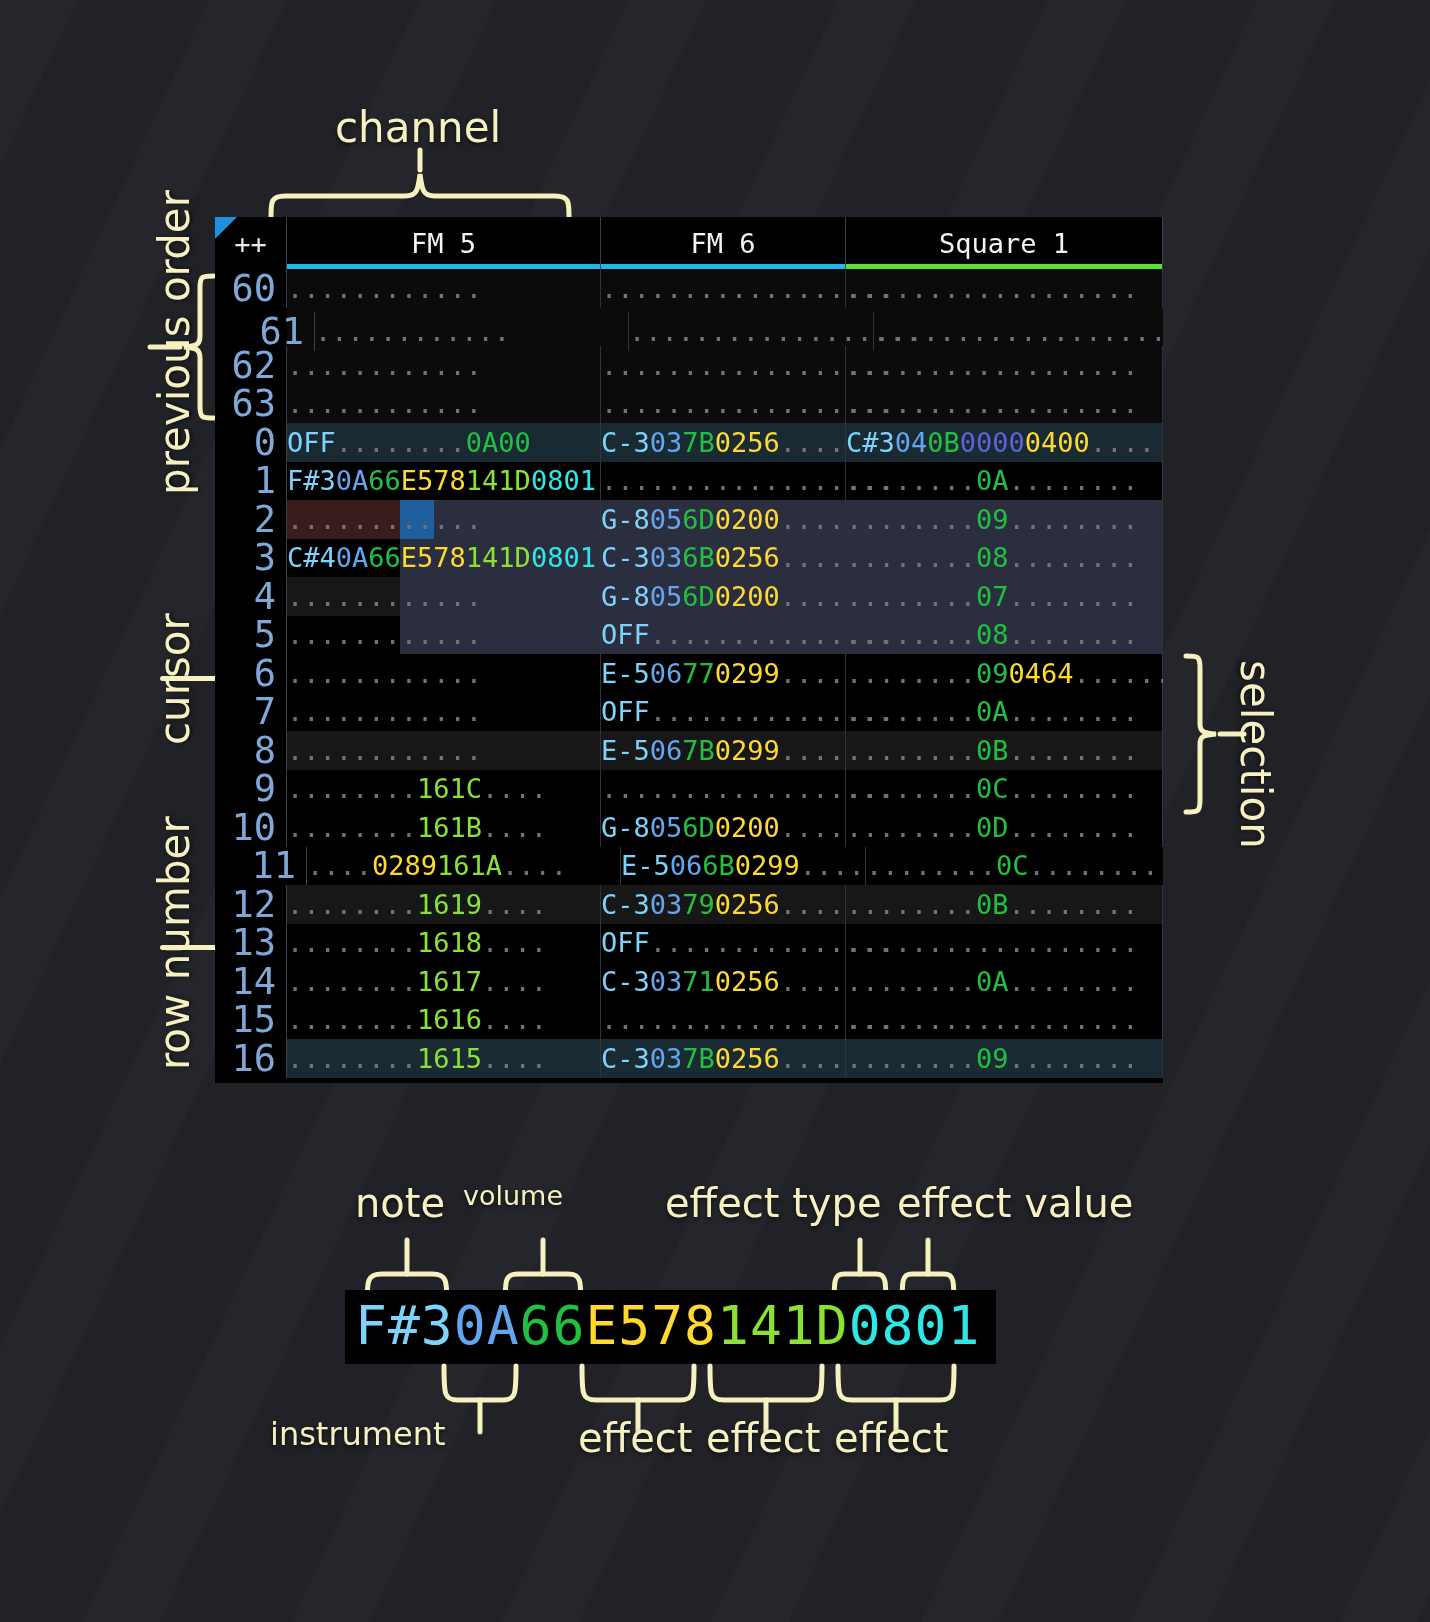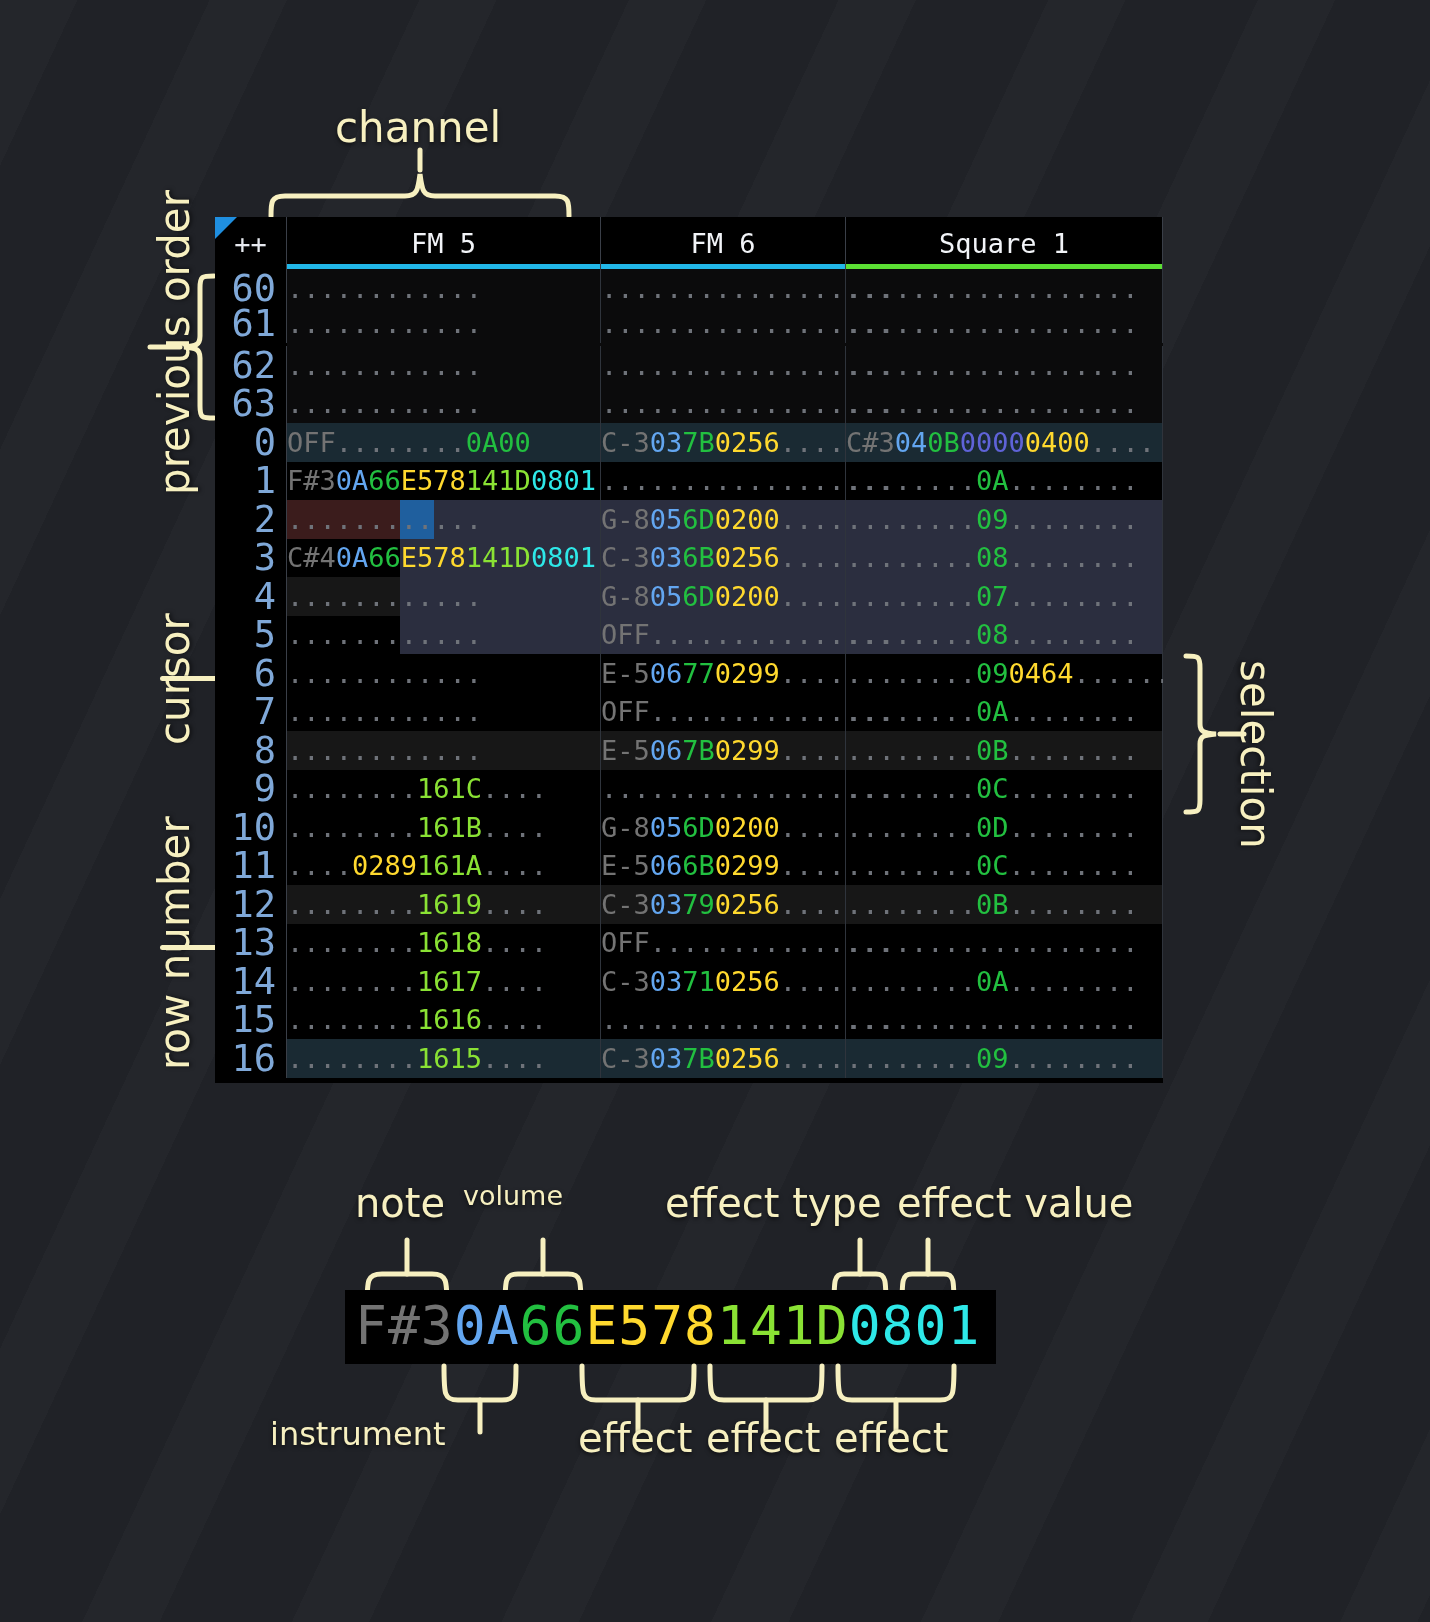--- a/index.html
+++ b/index.html
@@ -107,21 +107,21 @@
     border-right:1px solid #2f343c;
     position:relative;
     z-index:2;
   }
   .cell.c0 { width:314px; }
   .cell.c1 { width:245px; }
   .cell.c2 { width:317px; }
 
   
   .dot  { color:#6f737a; }
-  .note { color:#737373; }
+  .note { color:#7dd3fc; }
   .ins  { color:#63a6f0; }
   .vol  { color:#22c040; }
   .fx1  { color:#ffd92e; }
   .fx2  { color:#8ae234; }
   .fx3  { color:#2ee8e8; }
   .fxv  { color:#5f63d8; }
   .volg { color:#22c040; }
   .grn  { color:#8ae234; }
 
   
@@ -223,21 +223,21 @@
       <div class="curbg" style="left: 72px; width: 113px; top: 231px; height: 38.5px;"></div>
       <div class="curbox" style="left: 185px; width: 34px; top: 231px; height: 38.5px;"></div>
       <div class="prow" style="position: absolute; left: 0px; right: 0px; top: 0px; height: 38.5px;">
         <div class="rn" style="background: transparent;">60</div>
         <div class="cells">
           <div class="cell c0"><span class="dot">............</span></div>
           <div class="cell c1"><span class="dot">..................</span></div>
           <div class="cell c2"><span class="dot">..................</span></div>
         </div>
       </div>
-      <div class="prow" style="position: absolute; left: 0px; right: 0px; top: 35px; height: 38.5px;">
+      <div class="prow" style="position: absolute; left: 0px; right: 0px; top: 43px; height: 38.5px; padding-left: 28px;">
         <div class="rn" style="background: transparent;">61</div>
         <div class="cells">
           <div class="cell c0"><span class="dot">............</span></div>
           <div class="cell c1"><span class="dot">..................</span></div>
           <div class="cell c2"><span class="dot">..................</span></div>
         </div>
       </div>
       <div class="prow" style="position: absolute; left: 0px; right: 0px; top: 77px; height: 38.5px;">
         <div class="rn" style="background: transparent;">62</div>
         <div class="cells">
@@ -336,21 +336,21 @@
       </div>
       <div class="prow" style="position: absolute; left: 0px; right: 0px; top: 539px; height: 38.5px;">
         <div class="rn" style="background: transparent;">10</div>
         <div class="cells">
           <div class="cell c0"><span class="dot">........</span><span class="grn">161B</span><span class="dot">....</span></div>
           <div class="cell c1"><span class="note">G-8</span><span class="ins">05</span><span class="vol">6D</span><span class="fx1">0200</span><span class="dot">....</span></div>
           <div class="cell c2"><span class="dot">........</span><span class="volg">0D</span><span class="dot">........</span></div>
         </div>
       </div>
       <div class="prow" style="position: absolute; left: 0px; right: 0px; top: 577.5px; height: 38.5px;">
-        <div class="rn" style="background: transparent;">11</div>
+        <div class="rn" style="background: transparent; margin-left: 20px;">11</div>
         <div class="cells">
           <div class="cell c0"><span class="dot">....</span><span class="fx1">0289</span><span class="grn">161A</span><span class="dot">....</span></div>
           <div class="cell c1"><span class="note">E-5</span><span class="ins">06</span><span class="vol">6B</span><span class="fx1">0299</span><span class="dot">....</span></div>
           <div class="cell c2"><span class="dot">........</span><span class="volg">0C</span><span class="dot">........</span></div>
         </div>
       </div>
       <div class="prow" style="position: absolute; left: 0px; right: 0px; top: 616px; height: 38.5px;">
         <div class="rn" style="background: transparent;">12</div>
         <div class="cells">
           <div class="cell c0"><span class="dot">........</span><span class="grn">1619</span><span class="dot">....</span></div>

